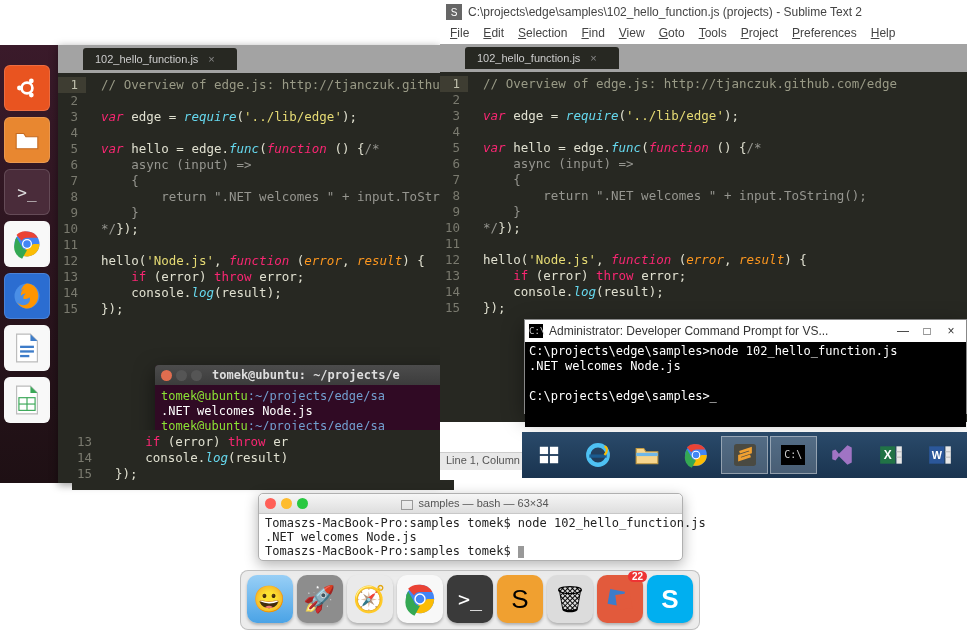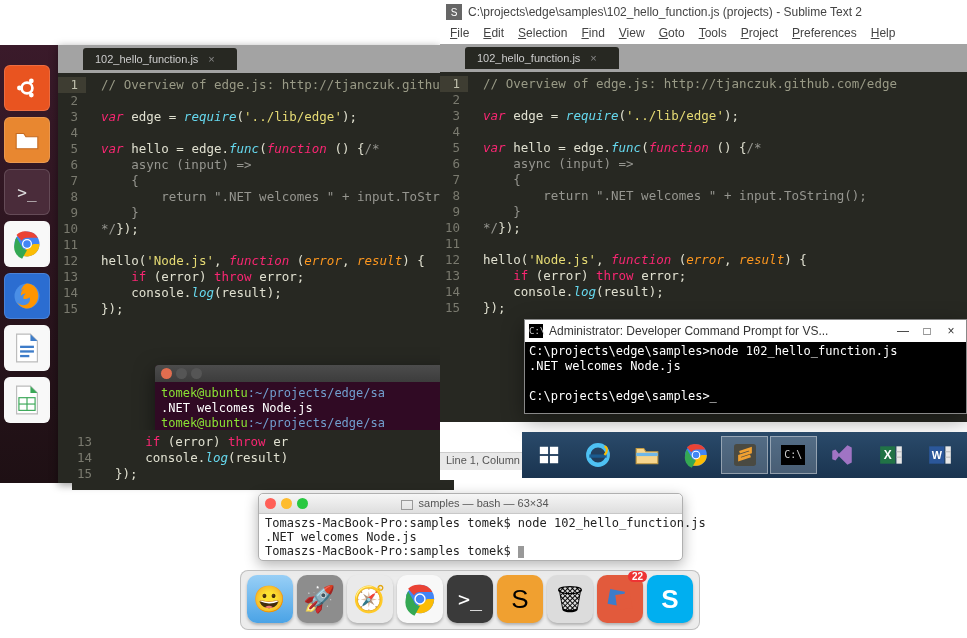--- a/index.html
+++ b/index.html
@@ -77,21 +77,21 @@
   .win-menubar { height:20px; display:flex; gap:2px; padding:0 4px; font-size:12px; color:#444; background:#fff; }
   .win-menubar span { padding:2px 6px; cursor:default; }
   .win-menubar span u { text-decoration:underline; }
   .win-status { height:18px; background:#e8e8e8; color:#555; font-size:11px; padding:1px 6px; border-top:1px solid #ccc;margin-top:30px; }
 
   .cmd-window { position:absolute; left:524px; top:319px; width:443px; height:95px;
                  background:#fff; border:1px solid #888; box-shadow:0 6px 20px rgba(0,0,0,.4); }
   .cmd-title { height:22px; background:#fff; display:flex; align-items:center; padding:0 4px; font-size:12px; color:#333;}
   .cmd-title .buttons { margin-left:auto; display:flex; gap:2px;}
   .cmd-title .wbtn { width:22px; text-align:center; font-size:12px; }
-  .cmd-body { background:#000; color:#fff; font-family:Consolas,monospace; font-size:12px; line-height:15px; padding:2px 4px; height:71px; white-space:pre; overflow:hidden;}
+  .cmd-body { background:#000; color:#fff; font-family:Consolas,monospace; font-size:12px; line-height:15px; padding:2px 4px; height:85px; white-space:pre; overflow:hidden;}
 
   .taskbar { position:absolute; left:522px; top:432px; width:445px; height:46px;
              background:linear-gradient(#2a4a6a,#1a3450); display:flex; align-items:center; padding:0 4px; gap:2px;}
   .task-icon { width:48px; height:38px; display:flex; align-items:center; justify-content:center;
                font-size:20px; color:#fff; border:1px solid transparent;}
   .task-icon.active { background:rgba(255,255,255,.2); border-color:rgba(255,255,255,.4);}
 
   
   .mac-editor-extra { position:absolute; left:72px; top:430px; width:382px; height:60px; background:#272822;}
   .mac-term { position:absolute; left:258px; top:493px; width:425px; background:#fff; border:1px solid #b0b0b0; border-radius:5px; box-shadow:0 4px 14px rgba(0,0,0,.3);}
@@ -196,20 +196,21 @@
 <span class="gutter-num">13</span>  <span class="">    </span><span class="c-keyword-n">if</span><span class=""> (error) </span><span class="c-keyword-n">throw</span><span class=""> error;</span>
 <span class="gutter-num">14</span>  <span class="">    console.</span><span class="c-func">log</span><span class="">(result);</span>
 <span class="gutter-num">15</span>  <span class="">});</span></pre>
   </div>
 
   <div class="ubuntu-term">
     <div class="ubuntu-term-title">
       <span class="btn" style="background:#e06d4f"></span>
       <span class="btn" style="background:#555"></span>
       <span class="btn" style="background:#555"></span>
+      <span style="margin-left:6px">tomek@ubuntu: ~/projects/e</span>
     </div>
     <div class="ubuntu-term-body" id="ubuntu-term-body"><span class="ub-prompt">tomek@ubuntu</span><span class="ub-path">:~/projects/edge/sa</span>
 .NET welcomes Node.js
 <span class="ub-prompt">tomek@ubuntu</span><span class="ub-path">:~/projects/edge/sa</span></div>
   </div>
 </div>
 
 <div class="mac-editor-extra">
   <pre class="code-block code-bg code-fg mono"><span class="gutter-num">13</span>  <span class="">    </span><span class="c-keyword-n">if</span><span class=""> (error) </span><span class="c-keyword-n">throw</span><span class=""> er</span>
 <span class="gutter-num">14</span>  <span class="">    console.</span><span class="c-func">log</span><span class="">(result)</span>

